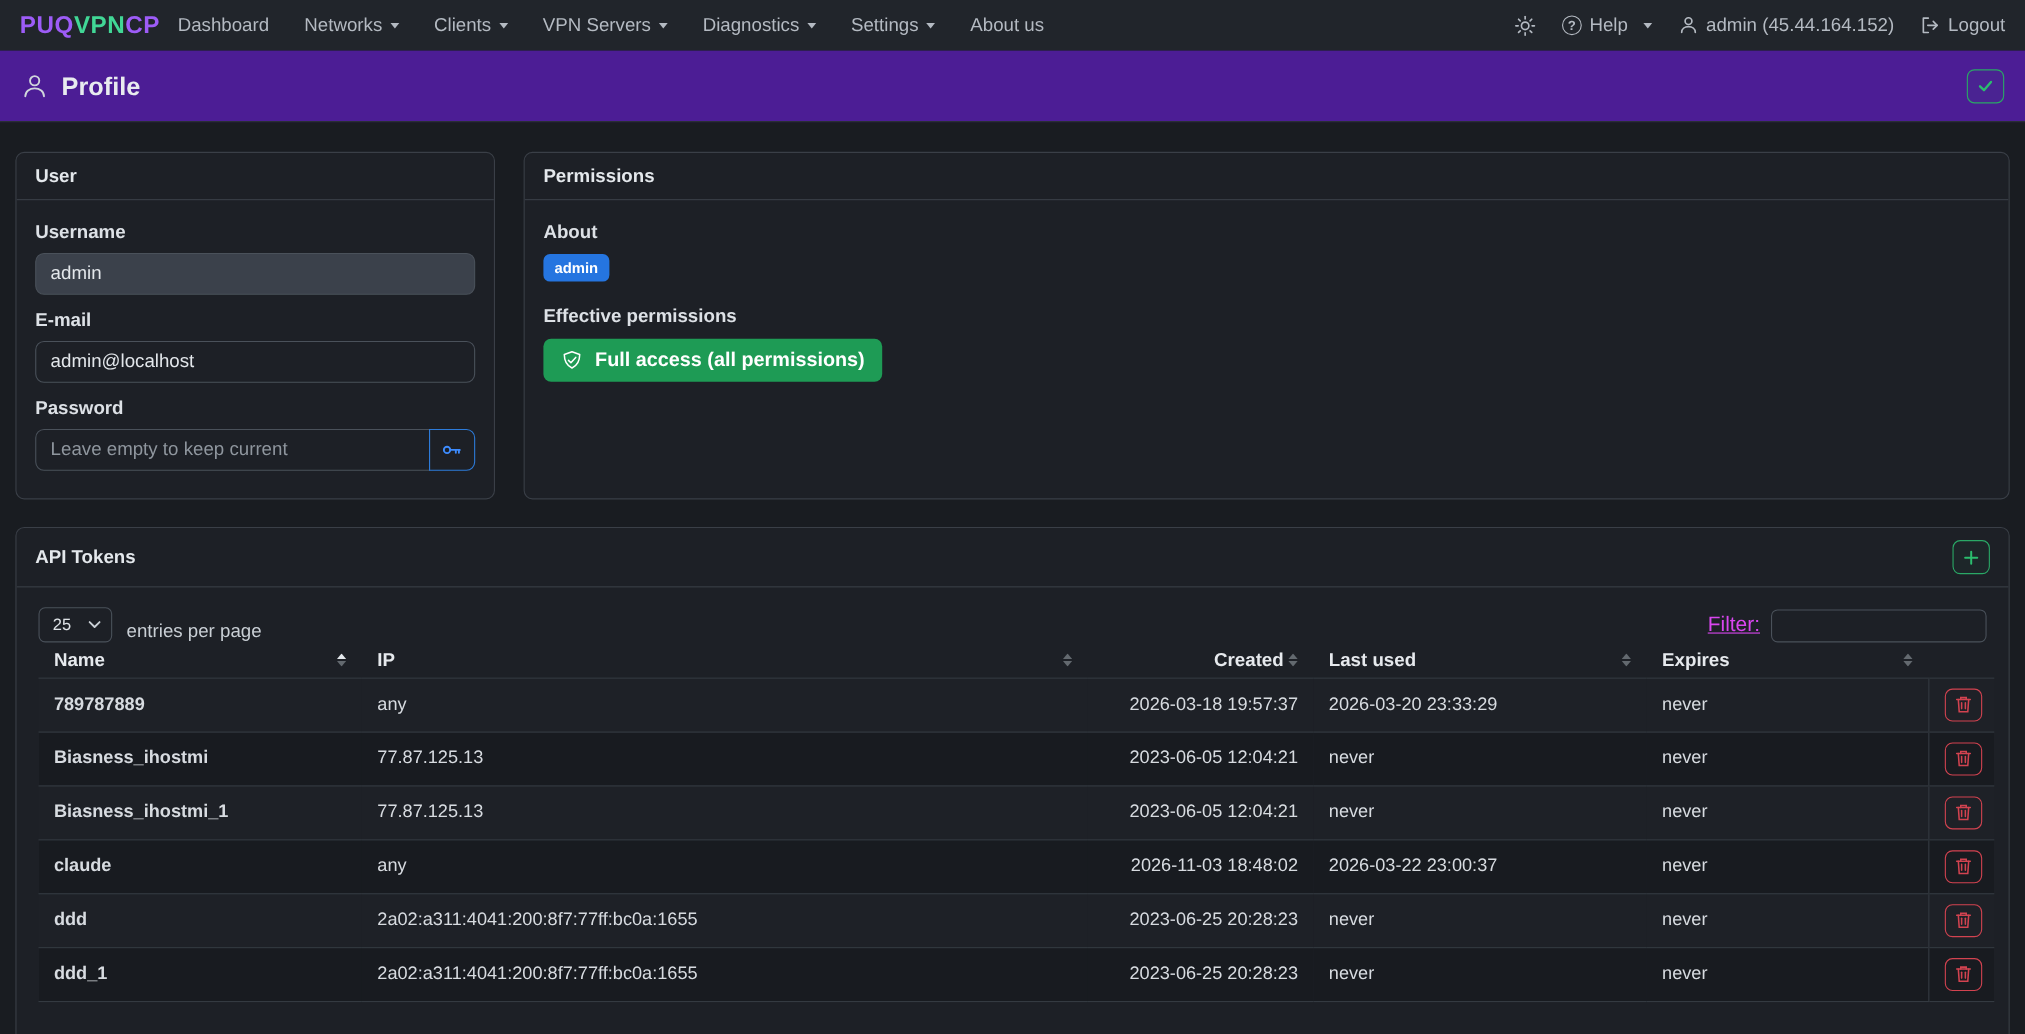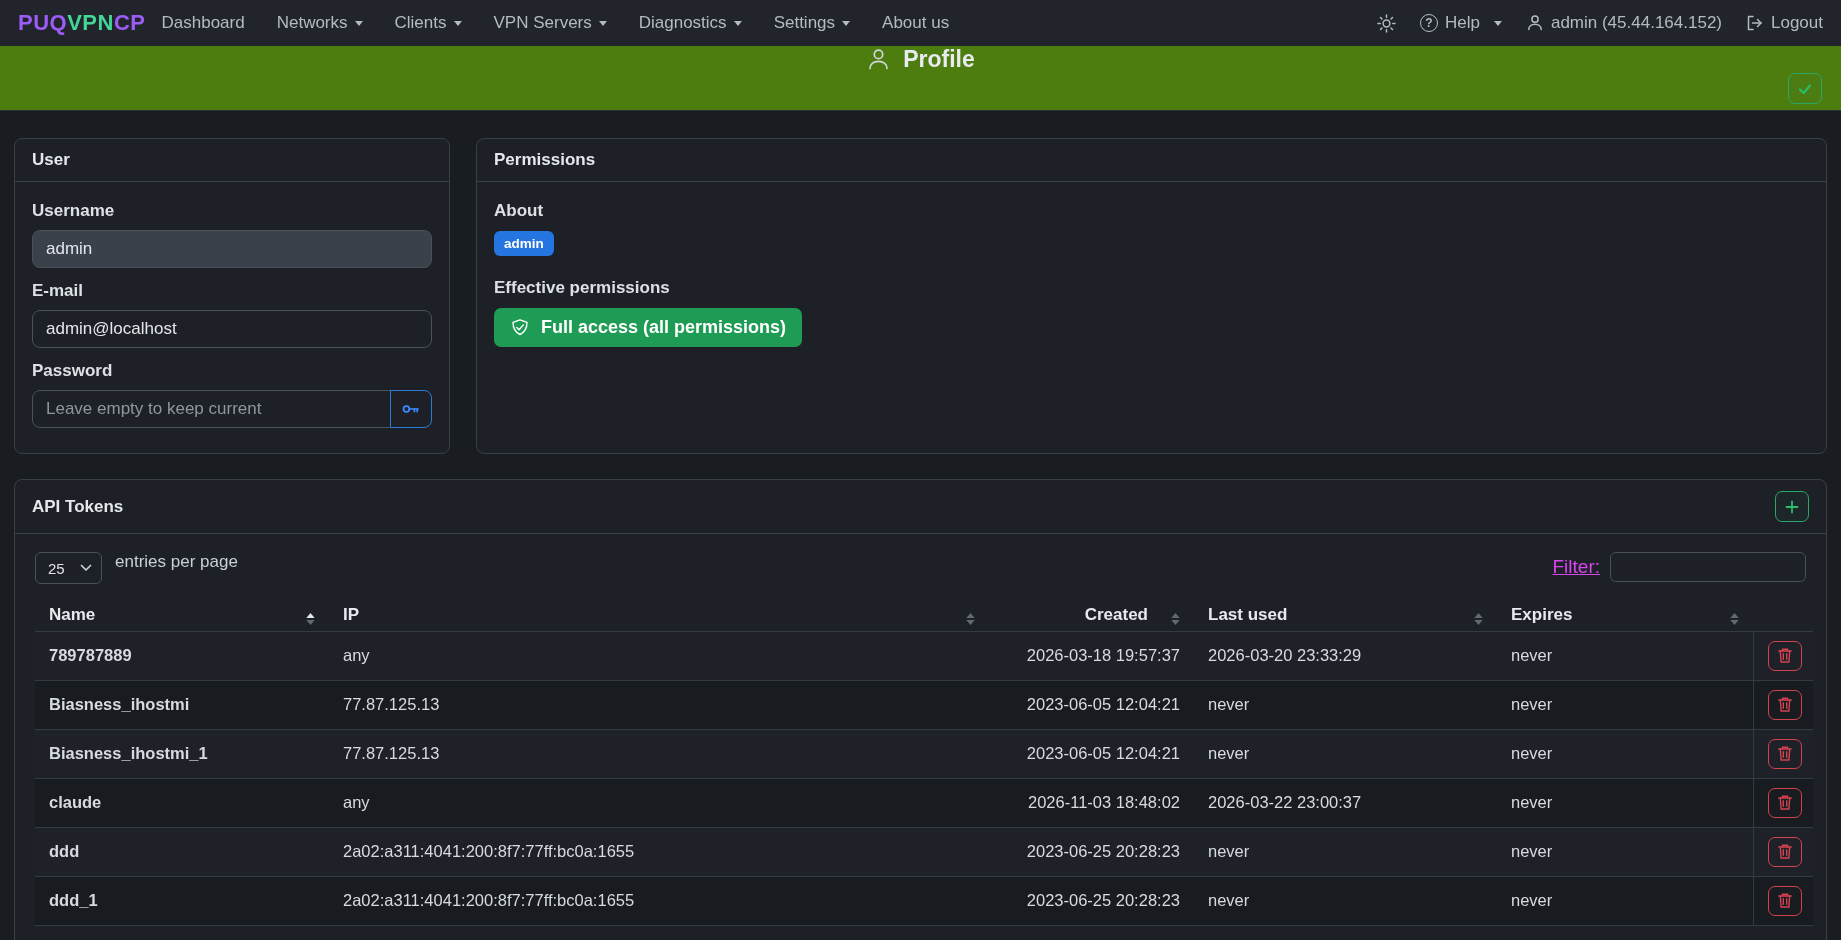--- a/index.html
+++ b/index.html
@@ -30,21 +30,21 @@
   .nav-right { margin-left:auto; display:flex; align-items:center; gap:24px; color:#b4bac2; }
   .nav-right .nav-ritem { display:flex; align-items:center; gap:7px; font-size:17px; cursor:pointer; }
   .icon { display:inline-flex; align-items:center; justify-content:center; }
   .qcircle {
     width:18px; height:18px; border:1.6px solid #b4bac2; border-radius:50%;
     font-size:12px; font-weight:bold; display:inline-flex; align-items:center; justify-content:center;
   }
   
   .page-header {
     height:65px; display:flex; align-items:center; padding:0 19px;
-    border-bottom:1px solid #2a2e35; background:#4d7c0f;flex-direction:column;
+    border-bottom:1px solid #2a2e35; background:#4c1d95;
   }
   .page-title { display:flex; align-items:center; gap:12px; font-size:23px; font-weight:600; color:#e8ebef; }
   .btn-outline-green {
     margin-left:auto; width:34px; height:31px; background:rgba(32,155,90,.05);
     border:1.5px solid #2aa866; border-radius:7px; cursor:pointer;
     display:inline-flex; align-items:center; justify-content:center;
   }
   
   .content { padding:0 14px; }
   .cards-row { display:flex; gap:26px; margin-top:27px; align-items:stretch; }
@@ -78,36 +78,36 @@
     display:inline-block; background:#2575e0; color:#fff; font-size:13.5px; font-weight:bold;
     padding:5px 10px; border-radius:6px; margin-bottom:22px; cursor:default;
   }
   .badge-green {
     display:inline-flex; align-items:center; gap:11px; background:#1e9b55; color:#fff;
     font-size:18px; font-weight:bold; padding:9px 16px; border-radius:7px; cursor:default;
   }
   
   .card-tokens { margin-top:25px; height:470px; }
   .tokens-body { padding:18px 20px 0; }
-  .controls { display:flex; align-items:flex-start; margin-bottom:15px; }
+  .controls { display:flex; align-items:flex-end; }
   .select-box {
     width:67px; height:32px; border:1px solid #4a515a; border-radius:6px; background:#1d2026;
     color:#dfe3e7; font-size:15px; display:flex; align-items:center; padding:0 9px 0 12px;
     justify-content:space-between; cursor:pointer;
   }
   .controls .suffix { margin-left:13px; font-size:17px; color:#c9cfd5; }
   .filter-wrap { margin-left:auto; display:flex; align-items:center; gap:10px; }
   .filter-wrap .flabel { font-size:19px; color:#d946ef;text-decoration:underline; }
   .filter-input {
     width:196px; height:30px; border:1px solid #4a515a; border-radius:6px;
     background:#1d2026; color:#e3e7eb; font-size:15px; padding:0 10px; outline:none;
   }
   table.tokens { width:100%; border-collapse:collapse; table-layout:fixed; }
   table.tokens th { height:32px; padding:0 14px; font-size:17px; font-weight:bold; color:#e6e9ed; text-align:left; cursor:pointer; }
-  th .th-flex { display:flex; align-items:flex-end; justify-content:space-between; gap:23px; }
+  th .th-flex { display:flex; align-items:center; justify-content:space-between; gap:4px; }
   th.num .th-flex { justify-content:flex-end; }
   .sort { display:inline-flex; flex-direction:column; gap:2px; }
   .sort svg polygon { fill:#63696f; }
   .sort.asc svg.up polygon { fill:#e3e7eb; }
   table.tokens td { height:49px; padding:4px 14px; font-size:16.5px; color:#d7dbe0; border-top:1px solid #343a41; overflow:hidden; white-space:nowrap; }
   table.tokens tbody tr:nth-child(odd)  { background:#1e2127; }
   table.tokens tbody tr:nth-child(even) { background:#181b20; }
   table.tokens tbody tr:last-child td { border-bottom:1px solid #343a41; }
   td.cell-name { font-weight:bold; color:#e9ecef; }
   td.num { text-align:right; }

